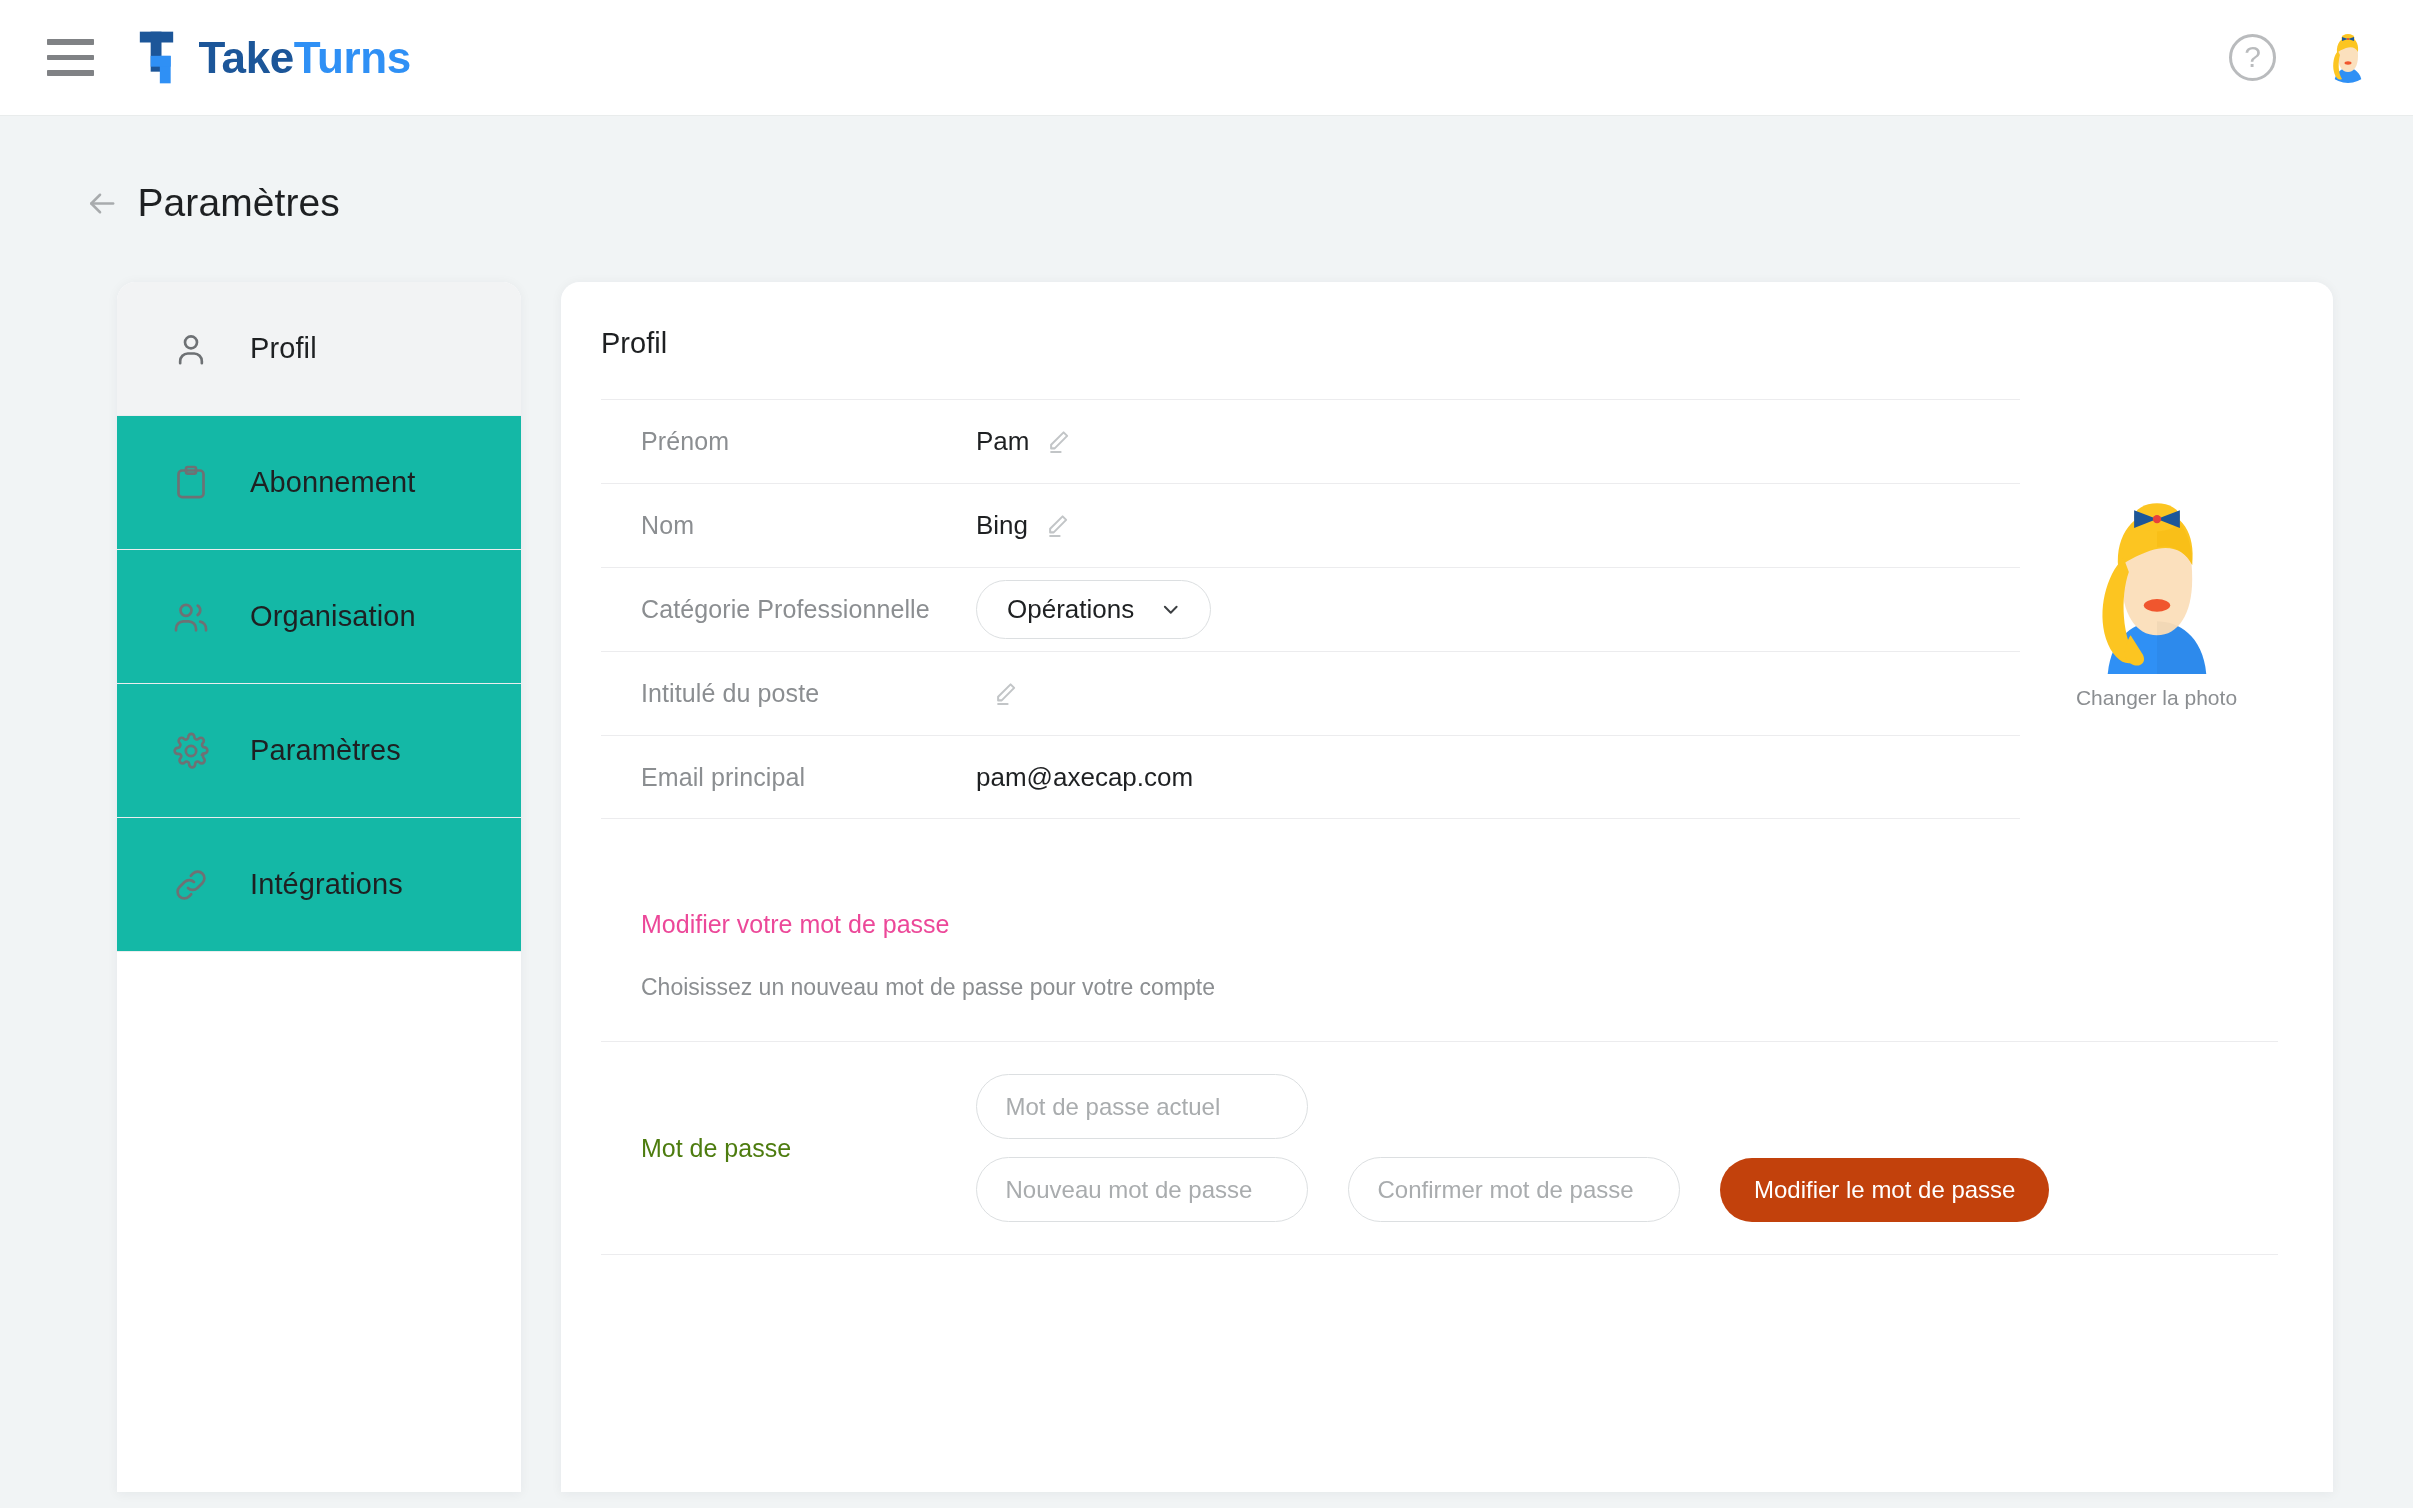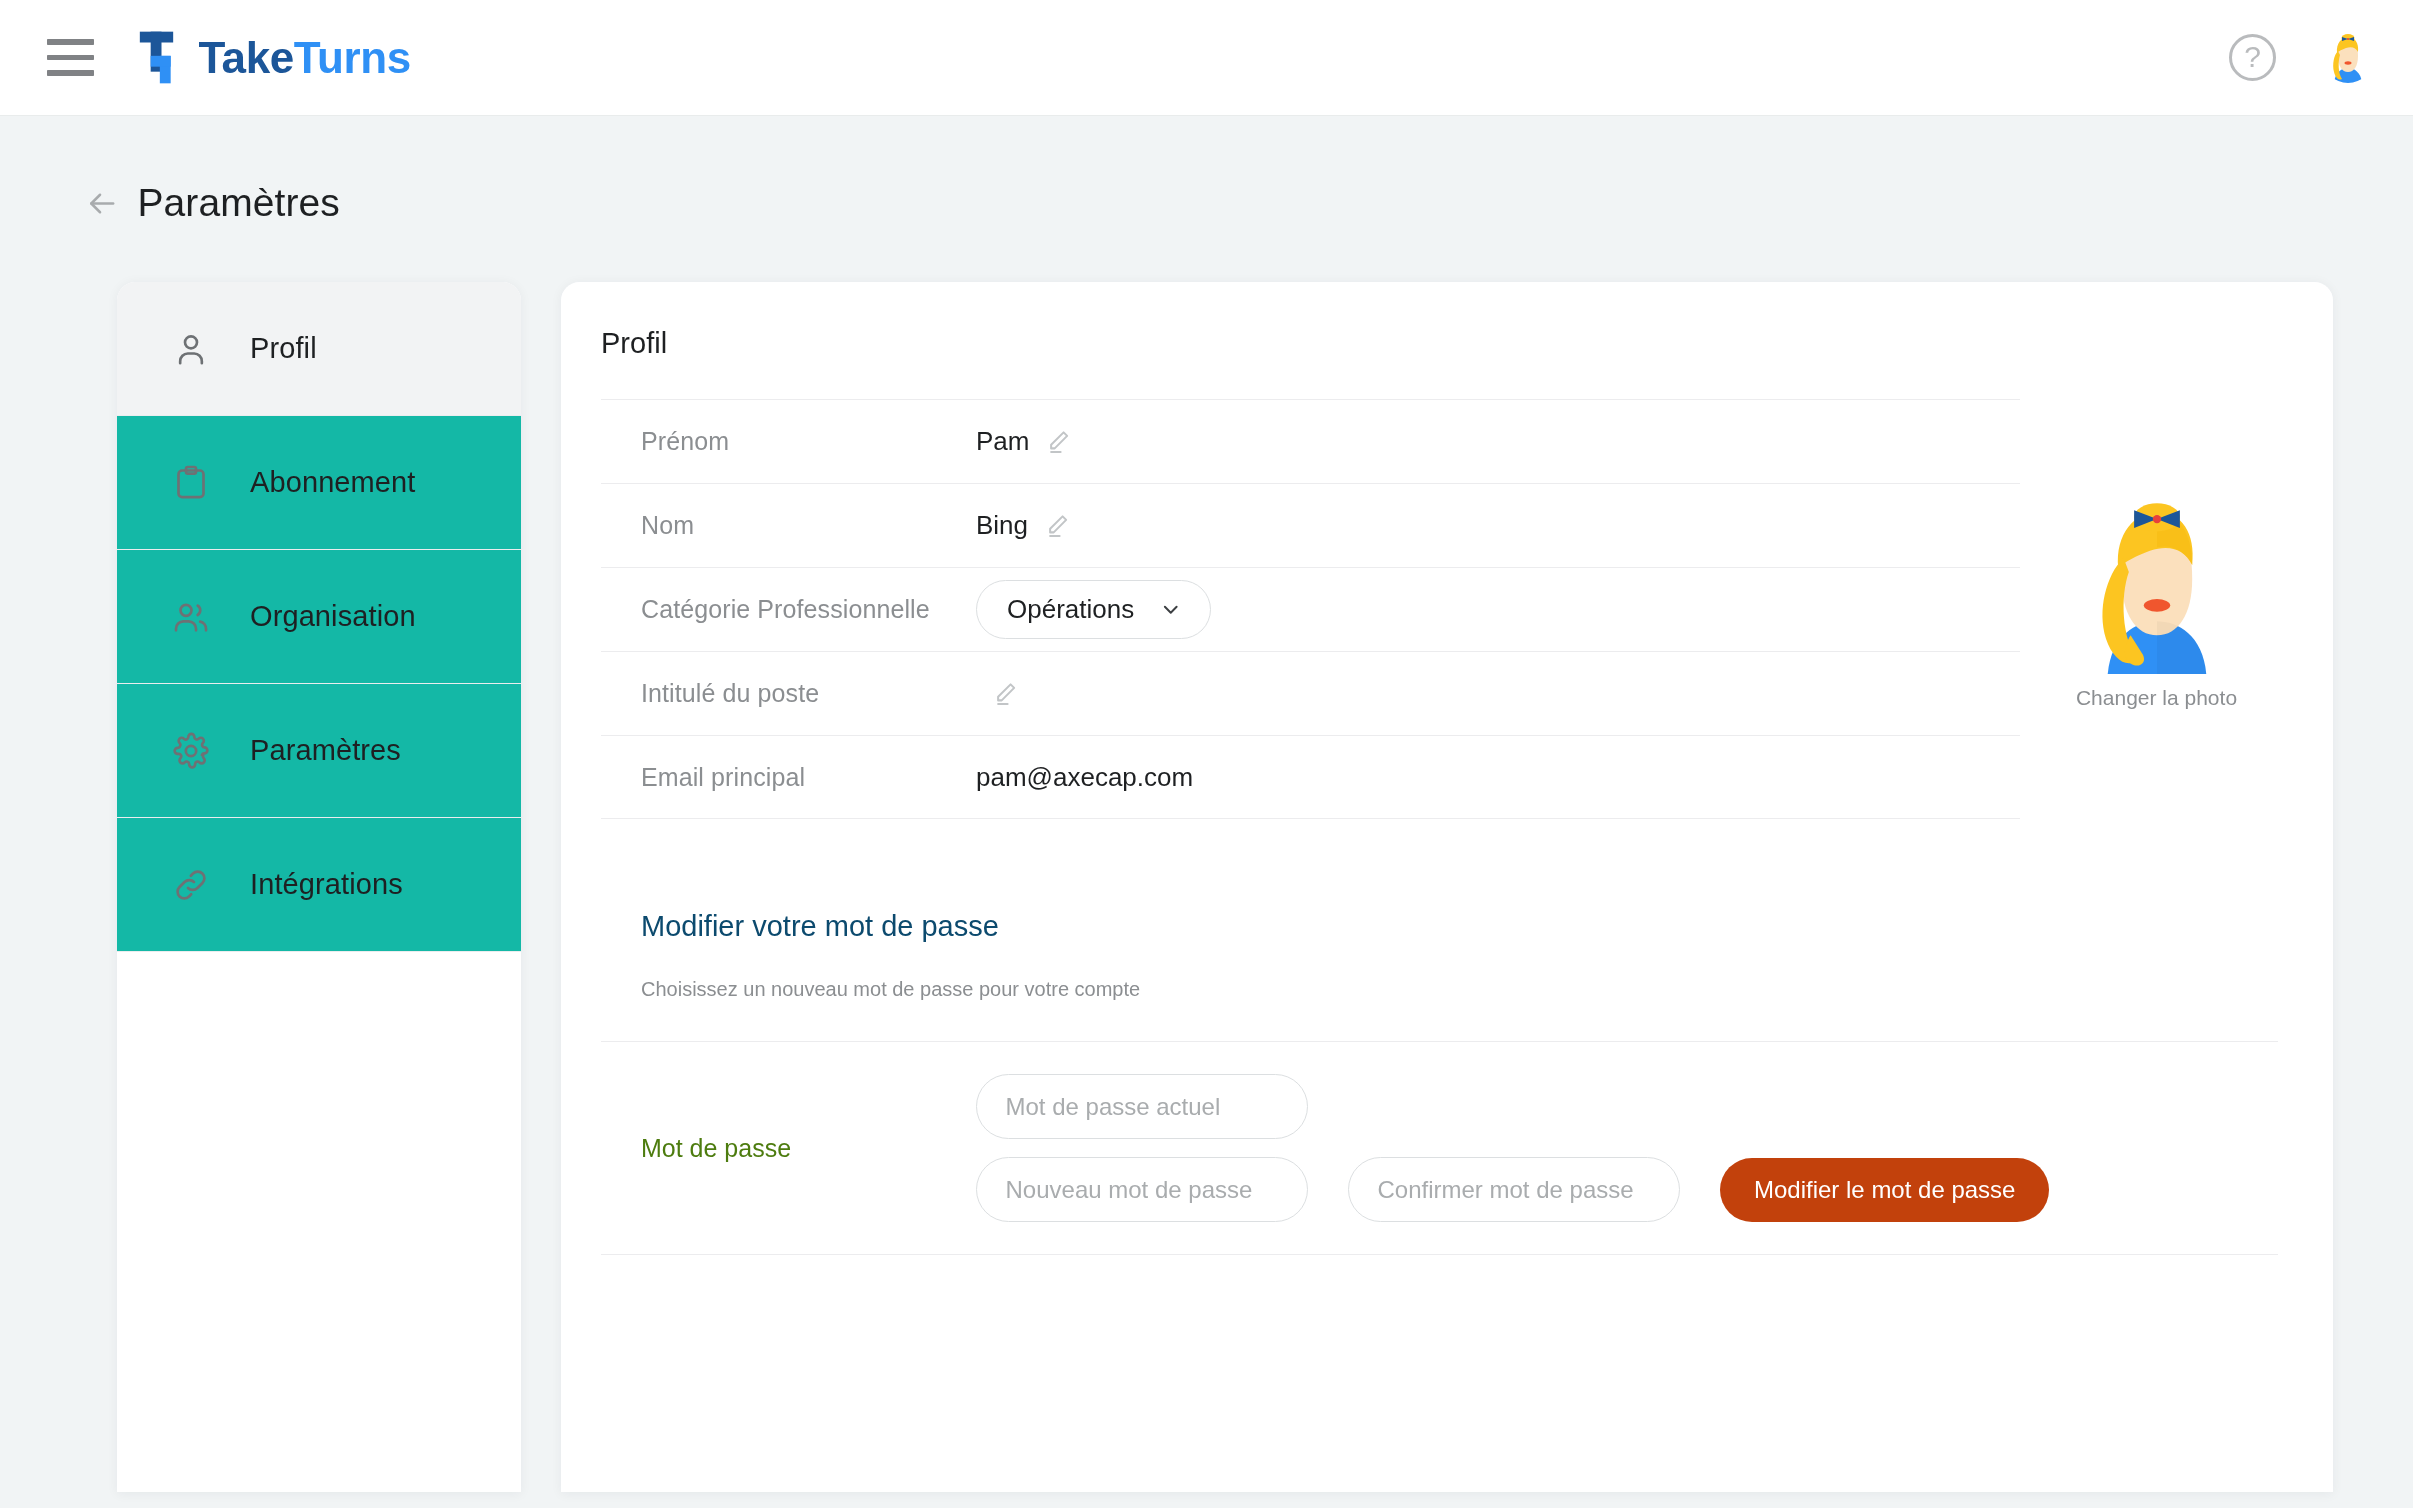--- a/index.html
+++ b/index.html
@@ -259,27 +259,27 @@
     font-size: 21px;
     color: #8b8e91;
     cursor: pointer;
     text-align: center;
     white-space: nowrap;
   }
 
   
   .pwd-section { margin-top: 91px; padding: 0 55px 0 40px; }
   .pwd-title {
-    font-size: 29px;
-    color: #0c4a6e;
+    font-size: 25px;
+    color: #ec4899;
     padding-left: 40px;
     margin-bottom: 35px;
   }
   .pwd-sub {
-    font-size: 20px;
+    font-size: 23px;
     color: #8b8e91;
     padding-left: 40px;
     margin-bottom: 40px;
   }
   .pwd-row {
     display: flex;
     align-items: center;
     border-top: 1.7px solid #ececee;
     border-bottom: 1.7px solid #ececee;
     padding: 32px 0 32px 40px;

